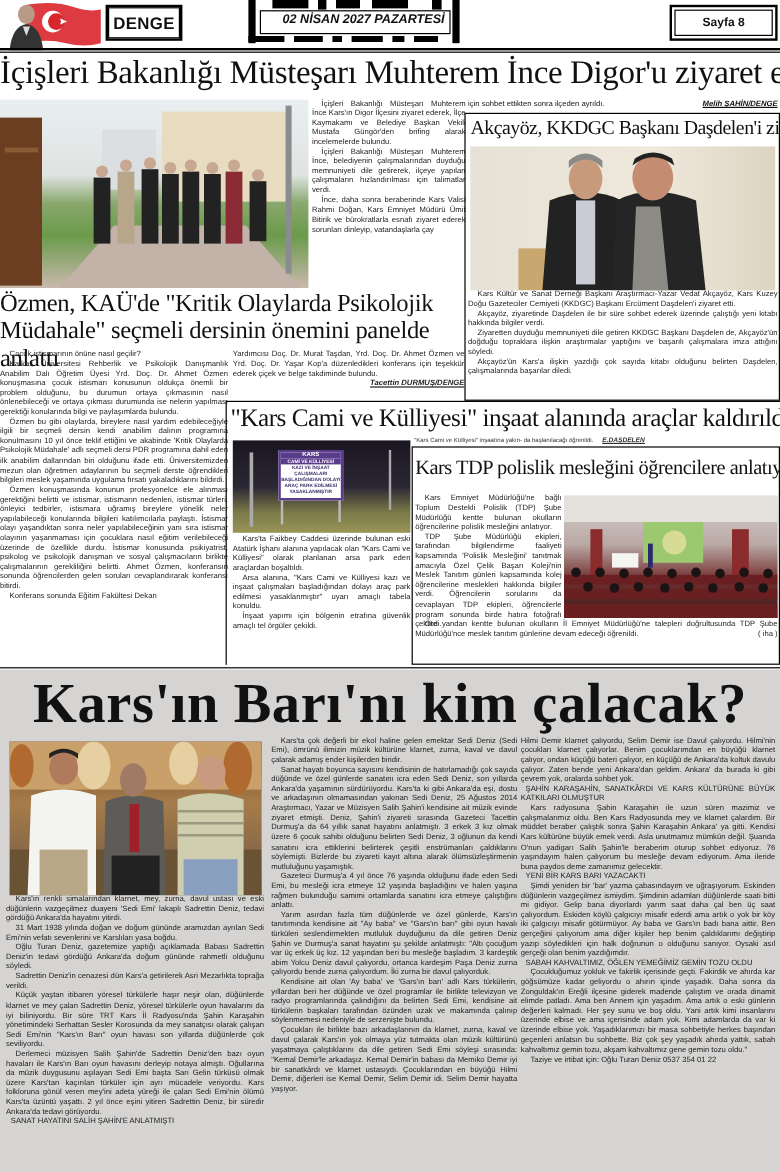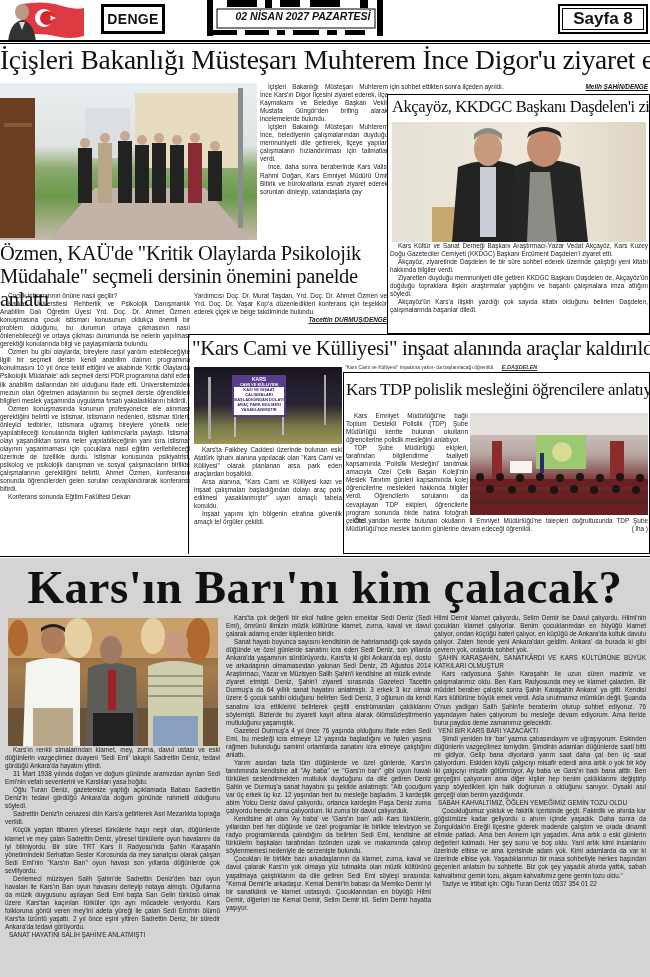--- a/index.html
+++ b/index.html
@@ -6,26 +6,26 @@
   html, body { width: 650px; height: 977px; background: #fff; overflow: hidden; }
   body { font-family: "Liberation Sans", sans-serif; color: #111; position: relative; }
   .abs { position: absolute; }
   .serif { font-family: "Liberation Serif", serif; }
   .txt { font-size: 6.4px; line-height: 8.05px; text-align: justify; color: #222; }
   .txt p { text-indent: 8px; }
   .txt p.noind { text-indent: 0; }
 
   
   .flag { left: 0; top: 0; width: 86px; height: 42px; }
-  .denge-box { left: 101px; top: 4px; width: 64px; height: 30px; border: 2px solid #000; padding: 0; }
+  .denge-box { left: 88px; top: 4px; width: 64px; height: 30px; border: 2px solid #000; padding: 0; }
   .denge-inner { width: 100%; height: 100%; border: 1px solid #000; display: flex; align-items: center; justify-content: center; font-weight: bold; font-size: 14px; letter-spacing: 0.3px; }
   .logo { left: 205px; top: 0; width: 180px; height: 38px; }
   .date { left: 223px; top: 10px; width: 160px; height: 16px; text-align: center; font-style: italic; font-weight: bold; font-size: 10.5px; }
   .sayfa-box { left: 558px; top: 4px; width: 90px; height: 30px; border: 2px solid #000; padding: 2px; }
-  .sayfa-inner { width: 100%; height: 100%; border: 1px solid #000; display: flex; align-items: center; justify-content: center; font-weight: bold; font-size: 17px; }
+  .sayfa-inner { width: 100%; height: 100%; border: 1px solid #000; display: flex; align-items: center; justify-content: center; font-weight: bold; font-size: 10px; }
   .rule1 { left: 0; top: 40px; width: 650px; height: 2px; background: #000; }
   .rule2 { left: 0; top: 43px; width: 650px; height: 1px; background: #000; }
 
   .h1 { left: 0; top: 42px; width: 650px; font-size: 27.5px; line-height: 36px; white-space: nowrap; letter-spacing: -0.3px; }
   .photo1 { left: 0; top: 83px; width: 257px; height: 157px; background: linear-gradient(#e9eef0 0%, #dfe4e2 40%, #8aa86e 55%, #6a9a4a 72%, #c9b9ad 100%); overflow: hidden; }
   .art1 { left: 260px; top: 83px; width: 128px; height: 157px; }
   .tail1 { left: 390px; top: 83px; width: 260px; height: 10px; font-size: 6.4px; }
   .byline { font-weight: bold; font-style: italic; text-decoration: underline; font-size: 6.4px; }
 
   .box2 { left: 387px; top: 94px; width: 263px; height: 240px; border: 1.5px solid #000; }

